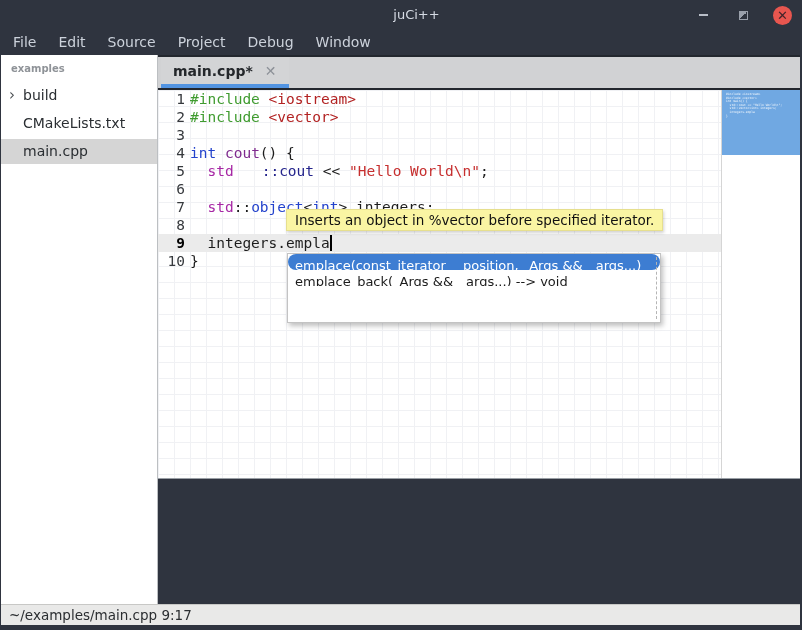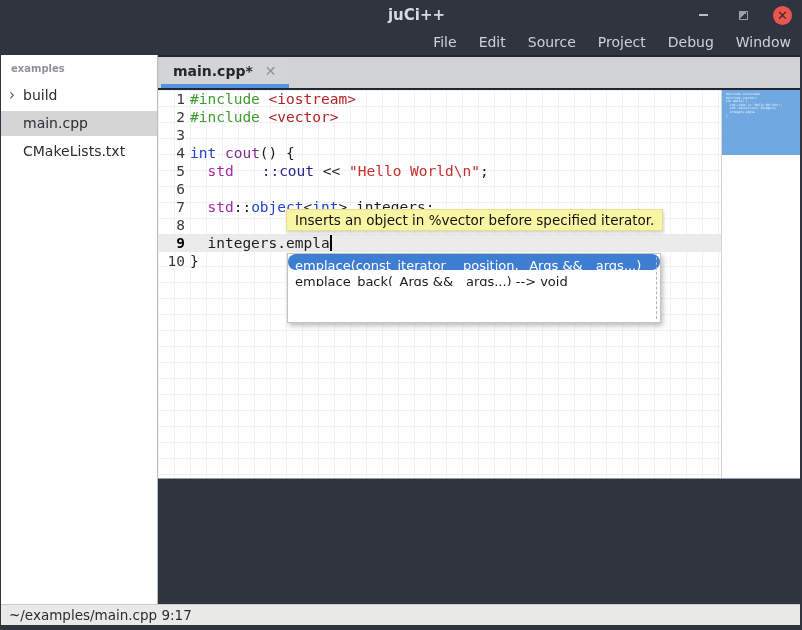--- a/index.html
+++ b/index.html
@@ -2,31 +2,31 @@
 <html><head>
 <meta charset="utf-8">
 <style>
   * { margin:0; padding:0; box-sizing:border-box; }
   html,body { width:802px; height:630px; font-family:"DejaVu Sans", sans-serif; }
   #window { position:relative; width:802px; height:630px; background:#2f343f; overflow:hidden; }
 
   
   .titlebar { position:absolute; left:0; top:0; width:802px; height:30px; background:#2f343f; }
   .title { position:absolute; left:0; right:0; top:0; height:30px; line-height:30px; text-align:center;
-           color:#d6dbe4; font-size:15px; font-weight:bold;margin-left:31px; }
+           color:#d6dbe4; font-size:13px; font-weight:normal;margin-left:31px; }
   .win-controls { position:absolute; right:10px; top:0; height:30px; display:flex; align-items:center; gap:20px; }
   .wc { width:20px; height:20px; display:flex; align-items:center; justify-content:center; cursor:default; }
   .min-glyph { width:9px; height:2px; background:#b9bec8; display:block; }
   .rest-glyph { width:9px; height:9px; border:1.5px solid #9aa0ab; background:linear-gradient(135deg,#9aa0ab 50%,transparent 50%); display:block; }
   .wc.close { width:19px; height:19px; border-radius:50%; background:#e8564f; }
   .wc.close span { color:#43242a; font-size:13px; font-weight:bold; line-height:1; }
 
   
   .menubar { position:absolute; left:0; top:30px; width:802px; height:25px; background:#2f343f;
-             display:flex; align-items:center; padding-left:2px;justify-content:flex-end; }
+             display:flex; align-items:center; padding-left:2px; }
   .menu-item { color:#ccd2db; font-size:14px; padding:0 11px; height:25px; line-height:24px; }
 
   
   .sidebar { position:absolute; left:1px; top:55px; width:156px; height:549px; background:#ffffff; overflow:hidden; }
   .side-header { color:#8f9398; font-weight:bold; font-size:10px; padding:8px 0 6px 10px; }
   .tree-item { position:relative; height:25px; line-height:25px; font-size:14px; color:#2a2e32;
                padding-left:22px; margin-top:3px; white-space:nowrap; }
   .tree-item .chev { position:absolute; left:8px; top:0; color:#4a4e52; font-size:15px; }
   .tree-item.selected { background:#d5d5d5; }
 
@@ -117,22 +117,22 @@
       <div class="menu-item">Source</div>
       <div class="menu-item">Project</div>
       <div class="menu-item">Debug</div>
       <div class="menu-item">Window</div>
     </div>
 
   <div class="sidebar">
     <div class="side-header">examples</div>
     <div>
         <div class="tree-item"><span class="chev">›</span><span>build</span></div>
+        <div class="tree-item"><span class="chev"></span><span>CMakeLists.txt</span></div>
         <div class="tree-item selected"><span class="chev"></span><span>main.cpp</span></div>
-        <div class="tree-item"><span class="chev"></span><span>CMakeLists.txt</span></div>
       </div>
   </div>
   <div class="vsep"></div>
 
   <div class="right">
 
     <div class="tabbar">
       <div class="tab active">
         <span class="tab-label">main.cpp*</span>
         <span class="tab-close">✕</span>

